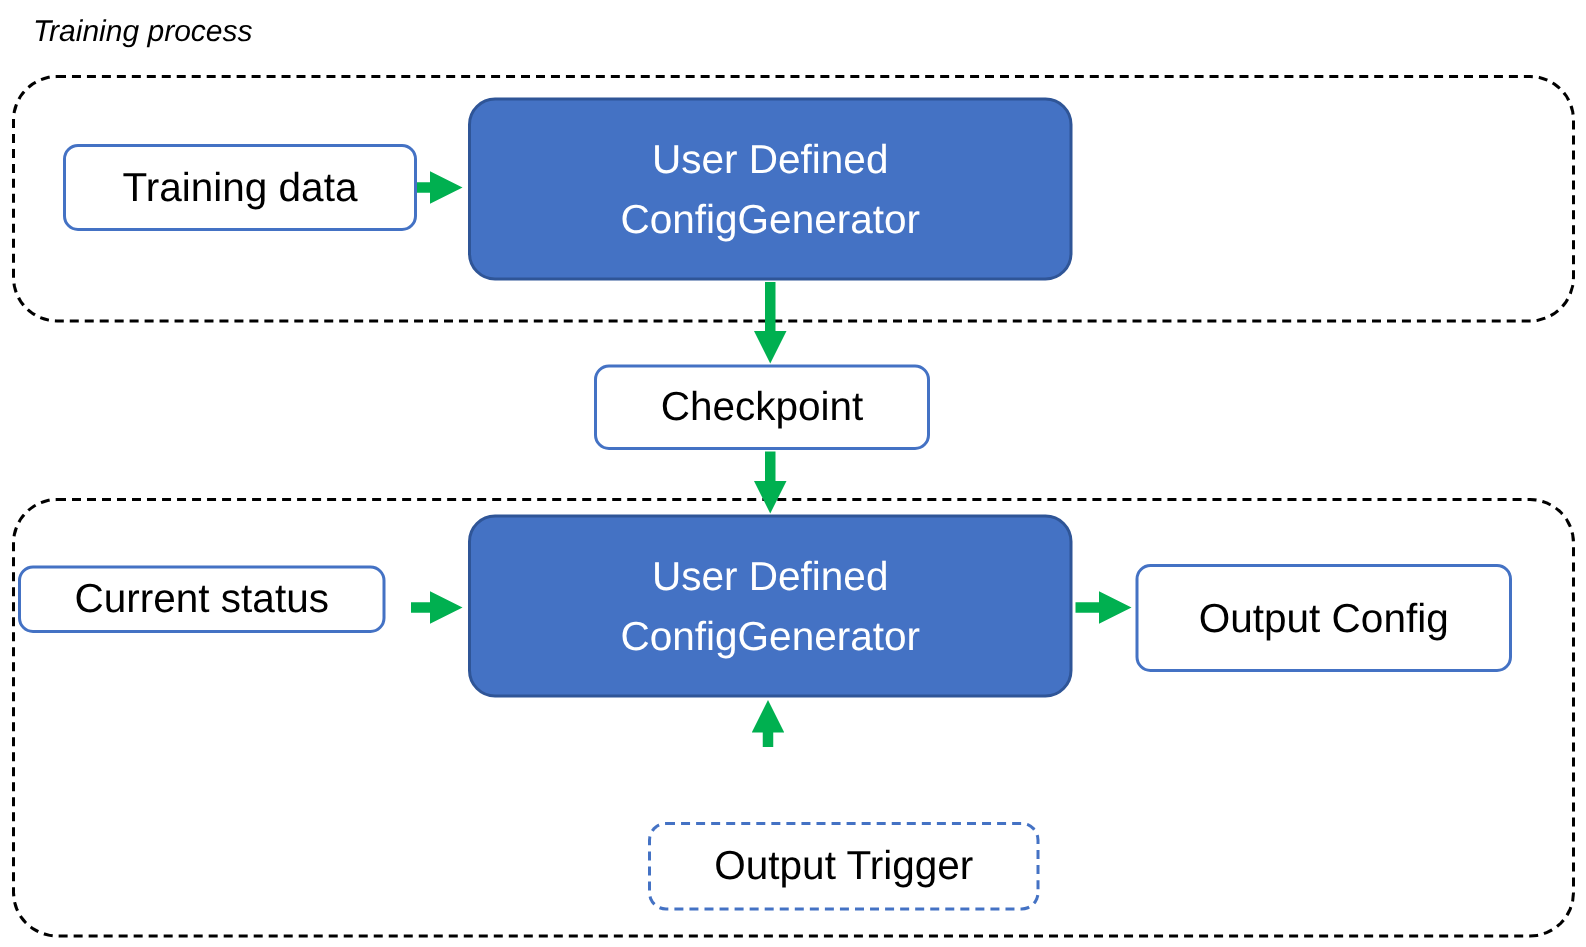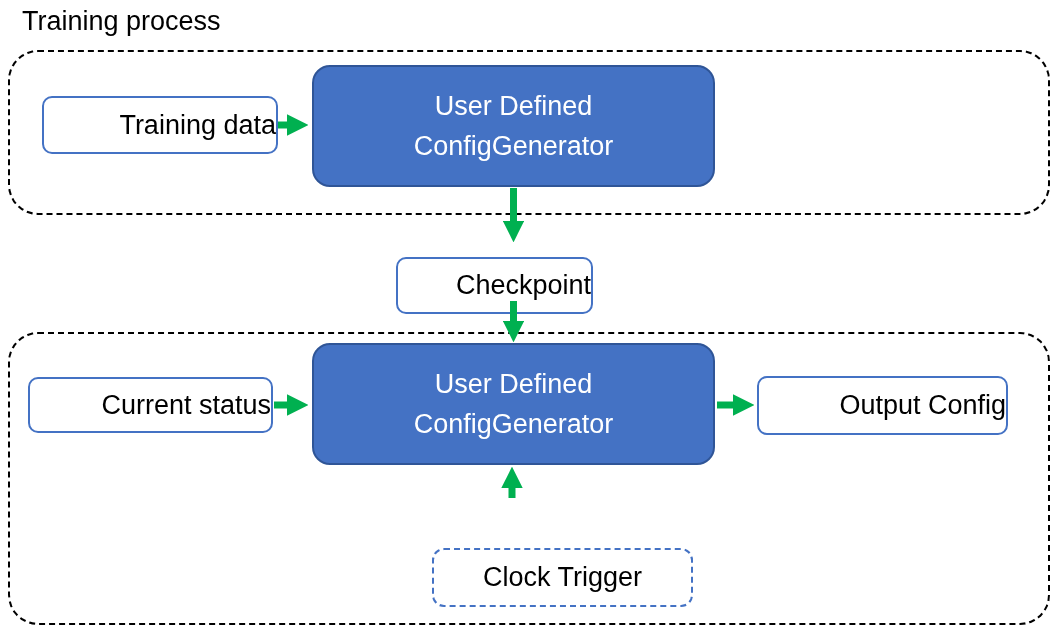--- a/index.html
+++ b/index.html
@@ -18,24 +18,25 @@
     width:1057px;height:631px;
     background:#ffffff;
     font-family:"Liberation Sans", sans-serif;
     color:var(--text-dark);
     overflow:hidden;
   }
   .canvas *{box-sizing:border-box;}
 
   .section-label{
     position:absolute;
-    font-size:27px;
+    font-size:20px;
     line-height:30px;
     color:var(--text-dark);
     white-space:nowrap;
+    font-style:italic;
   }
 
   .container{
     position:absolute;
     border:2.5px dashed var(--container-border);
     border-radius:30px;
     background:transparent;
     z-index:1;
   }
 
@@ -47,21 +48,20 @@
     text-align:center;
     font-size:27px;
     white-space:nowrap;
     z-index:3;
   }
   .white-box{
     background:#ffffff;
     border:2px solid var(--white-box-border);
     border-radius:10px;
     color:var(--text-dark);
-    justify-content:flex-end;
   }
   .blue-box{
     background:var(--box-fill-blue);
     border:2.5px solid var(--box-border-dark);
     border-radius:18px;
     color:var(--text-light);
     flex-direction:column;
     line-height:40px;
   }
   .trigger-box{
@@ -99,40 +99,40 @@
 
   <div class="node white-box" style="left:42px;top:96px;width:236px;height:58px">
     <span>Training data</span>
   </div>
 
   <div class="node blue-box" style="left:312px;top:65px;width:403px;height:122px">
     <div>User Defined</div>
     <div>ConfigGenerator</div>
   </div>
 
-  <div class="node white-box" style="left:396px;top:257px;width:197px;height:57px">
+  <div class="node white-box" style="left:396px;top:243px;width:224px;height:57px">
     <span>Checkpoint</span>
   </div>
 
-  <div class="node white-box" style="left:28px;top:377px;width:245px;height:56px">
+  <div class="node white-box" style="left:12px;top:377px;width:245px;height:45px">
     <span>Current status</span>
   </div>
 
   <div class="node blue-box" style="left:312px;top:343px;width:403px;height:122px">
     <div>User Defined</div>
     <div>ConfigGenerator</div>
   </div>
 
-  <div class="node white-box" style="left:757px;top:376px;width:251px;height:59px">
+  <div class="node white-box" style="left:757px;top:376px;width:251px;height:72px">
     <span>Output Config</span>
   </div>
 
 
   <div class="node trigger-box" style="left:432px;top:548px;width:261px;height:59px;z-index:4">
-    <span>Clock Trigger</span>
+    <span>Output Trigger</span>
   </div>
 
   <svg class="arrows" width="1057" height="631" viewBox="0 0 1057 631">
     <defs>
       <marker id="ah" viewBox="0 0 10 10" refX="2" refY="5" markerWidth="3.1" markerHeight="3.1" orient="auto-start-reverse">
         <path class="head" d="M0,0 L10,5 L0,10 z"></path>
       </marker>
     </defs>
     <line x1="278" y1="125" x2="291" y2="125" marker-end="url(#ah)"></line>
     <line x1="513.5" y1="188" x2="513.5" y2="225" marker-end="url(#ah)"></line>

